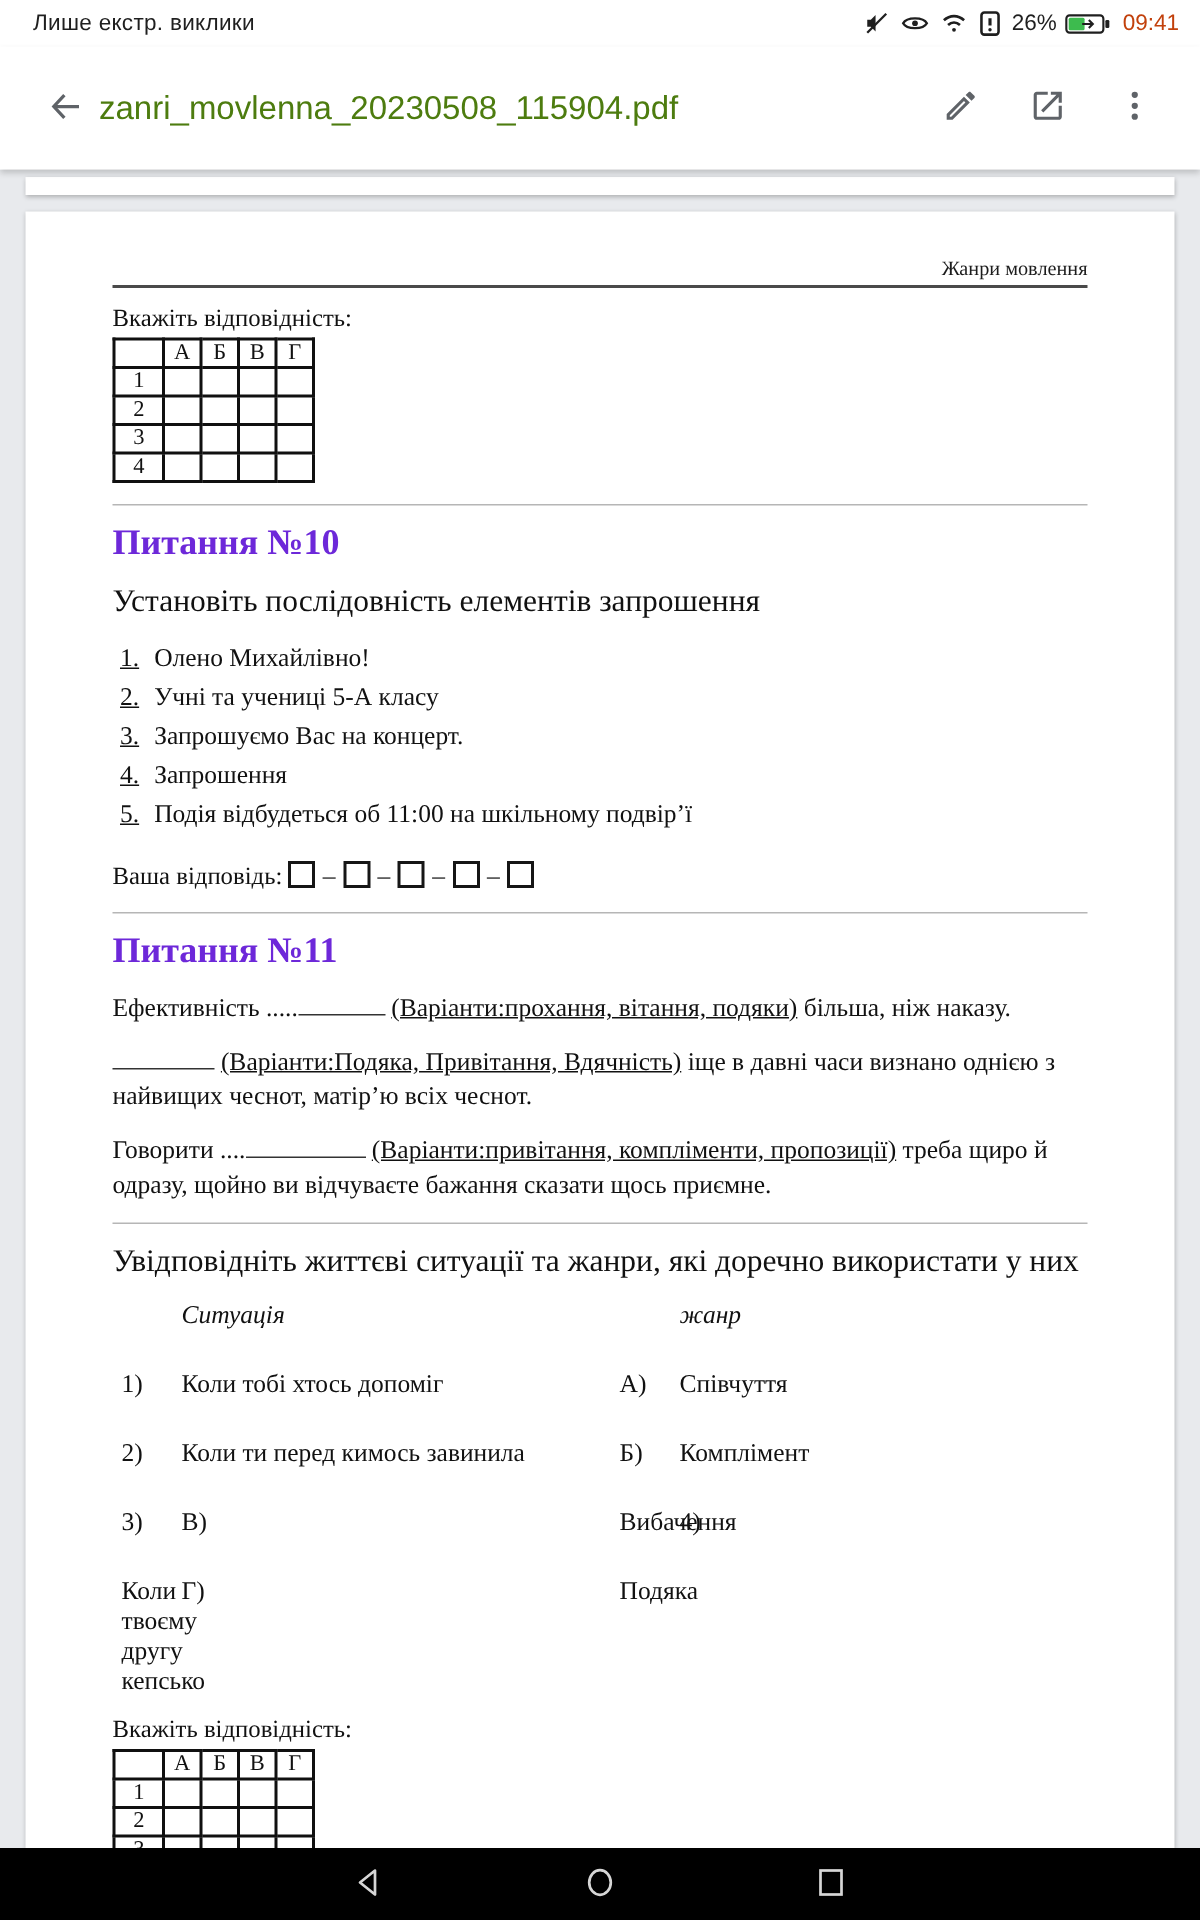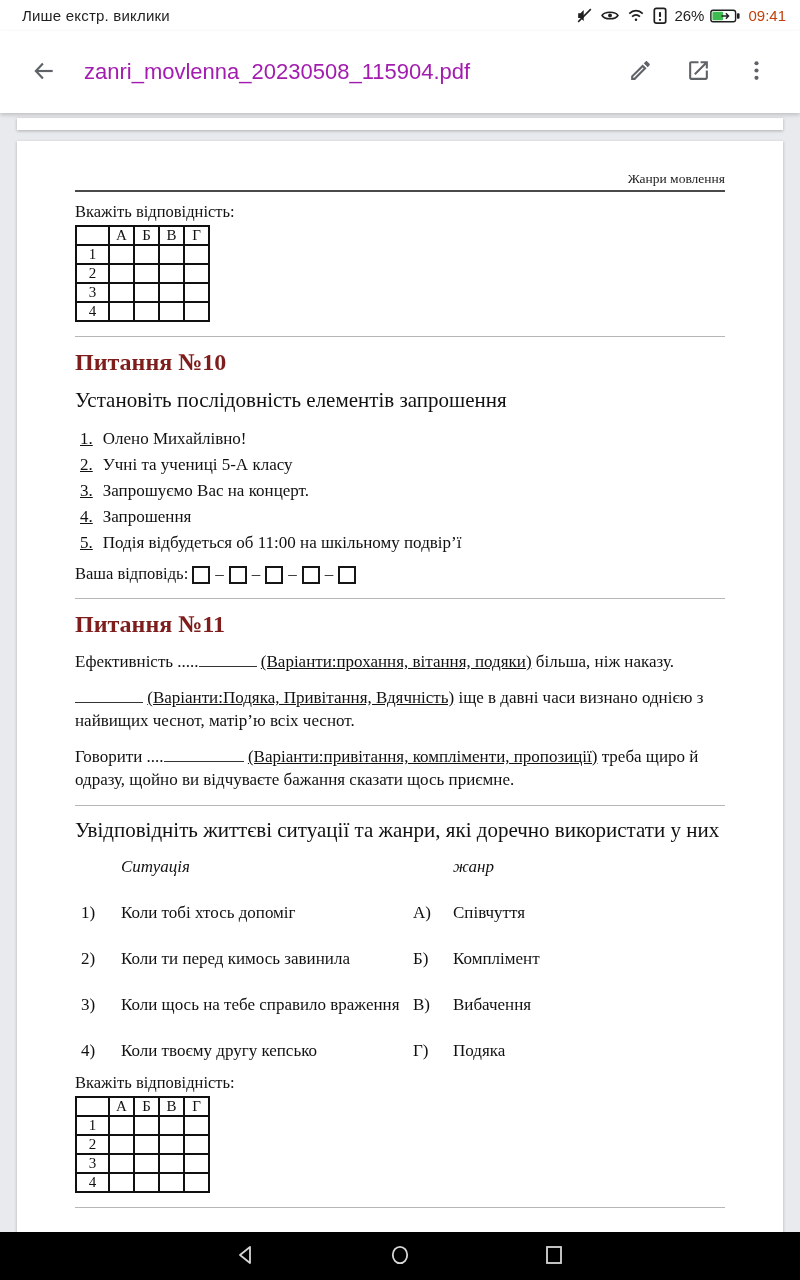--- a/index.html
+++ b/index.html
@@ -19,21 +19,21 @@
 
   
   .toolbar{
     position:absolute; top:31px; left:0; width:800px; height:82px; background:#fff;
     display:flex; align-items:center; padding:0 22px;
     box-shadow:0 2px 4px rgba(0,0,0,.18);
     z-index:5;
   }
   .tb-btn{ width:44px; height:44px; display:flex; align-items:center; justify-content:center; border:none; background:transparent; cursor:pointer; flex:0 0 auto; }
   .tb-title{
-    flex:1 1 auto; font-size:22px; color:#a21caf; margin-left:18px;
+    flex:1 1 auto; font-size:22px; color:#4d7c0f; 
     white-space:nowrap; overflow:hidden; text-overflow:ellipsis;
   }
   .tb-actions{ display:flex; align-items:center; gap:14px; margin-left:8px; }
 
   
   .viewer{
     position:absolute; top:113px; left:0; width:800px; height:1119px;
     background:#e8eaed; overflow:hidden;
   }
   .prev-page{
@@ -53,28 +53,28 @@
 
   .match-prompt{ font-size:16.5px; margin-bottom:3px; }
 
   table.answer-grid{ border-collapse:collapse; }
   table.answer-grid td{
     border:2px solid #101010; width:25px; height:19px;
     text-align:center; vertical-align:middle; font-size:15px; padding:0;
   }
   table.answer-grid td.rowhead{ width:33px; }
 
-  .q-title{ font-size:24px; font-weight:bold; margin:8px 0 12px 0; color:#7f1d1d; }
+  .q-title{ font-size:24px; font-weight:bold; margin:8px 0 12px 0; color:#6d28d9; }
   .q-prompt{ font-size:21px; margin-bottom:14px; }
 
   .seq-list{ list-style:none; margin-left:5px; }
   .seq-list li{ font-size:17px; line-height:23px; margin-bottom:3px; }
   .seq-num{ text-decoration:underline; margin-right:10px; }
 
-  .answer-row{ display:flex; align-items:flex-end; margin-top:10px; font-size:16.5px; }
+  .answer-row{ display:flex; align-items:flex-start; margin-top:20px; font-size:16.5px; }
   .answer-box{
     display:inline-block; width:18px; height:18px; border:2px solid #161616;
     margin:0 4px; vertical-align:middle; flex:0 0 auto;
   }
   .answer-dash{ color:#161616; font-size:17px; padding:0 1px; }
 
   .fill-par{ font-size:17px; line-height:23px; margin-bottom:13px; }
   .blank{ display:inline-block; border-bottom:1.5px solid #333; height:14px; vertical-align:baseline; }
   .b58{ width:58px; } .b78{ width:80px; } .b68{ width:68px; }
   .variants{ text-decoration:underline; }
@@ -269,21 +269,20 @@
         <span>Коли тобі хтось допоміг</span>
         <span class="match-num">А)</span>
         <span>Співчуття</span>
 
         <span class="match-num">2)</span>
         <span>Коли ти перед кимось завинила</span>
         <span class="match-num">Б)</span>
         <span>Комплімент</span>
 
         <span class="match-num">3)</span>
-        <span>Коли щось на тебе справило враження</span>
         <span class="match-num">В)</span>
         <span>Вибачення</span>
 
         <span class="match-num">4)</span>
         <span>Коли твоєму другу кепсько</span>
         <span class="match-num">Г)</span>
         <span>Подяка</span>
       </div>
 
       <div class="match-prompt">Вкажіть відповідність:</div>

